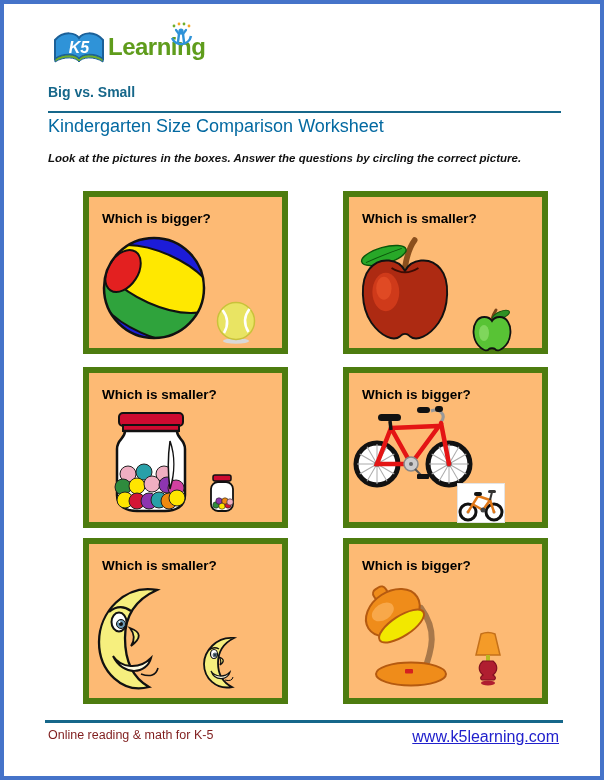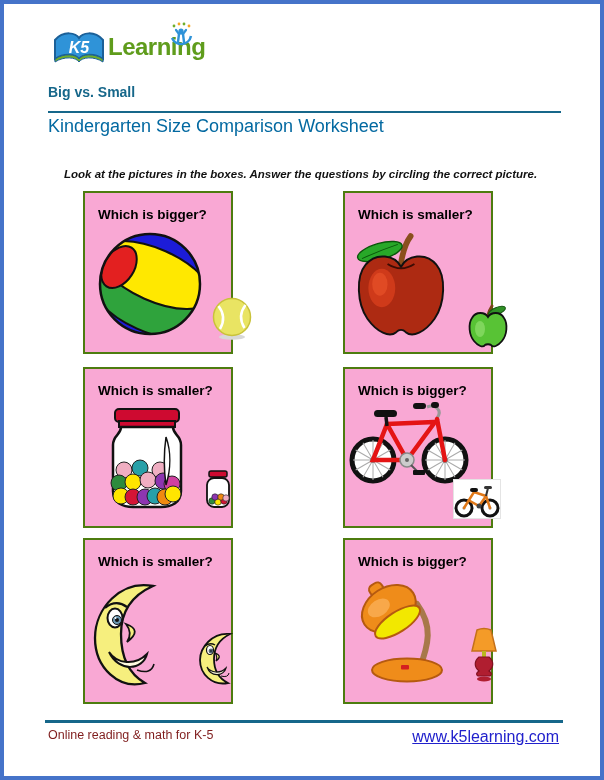--- a/index.html
+++ b/index.html
@@ -6,24 +6,24 @@
   body{width:604px;height:780px;position:relative;font-family:"Liberation Sans",sans-serif;}
   .page{position:absolute;inset:0;border:4px solid #4573c9;background:#fff;box-sizing:border-box;}
 
   
   .logo{position:absolute;left:48px;top:22px;height:42px;display:flex;align-items:center;}
   .logo-learning{font-weight:bold;font-size:24px;color:#5f9c1c;letter-spacing:-0.5px;line-height:36px;margin-left:2px;}
   .logo-fig{position:absolute;left:117px;top:-4px;}
   .page-title{position:absolute;left:44px;top:80px;margin:0;font-size:14px;font-weight:bold;color:#16678a;}
   .title-rule{position:absolute;left:44px;top:107px;width:513px;height:2px;background:#16678a;}
   .page-subtitle{position:absolute;left:44px;top:112px;margin:0;font-size:18px;font-weight:normal;color:#0369a1;}
-  .instructions{position:absolute;left:44px;top:146px;width:484px;margin:16px;font-size:11.5px;font-weight:bold;font-style:italic;color:#111;line-height:1.4;}
+  .instructions{position:absolute;left:44px;top:146px;width:484px;margin:0;font-size:11.5px;font-weight:bold;font-style:italic;color:#111;line-height:1.4;}
 
   
-  .qbox{position:absolute;width:150px;border:2px solid #4d7c0f;background:#f9a8d4;box-sizing:border-box;}
+  .qbox{position:absolute;width:205px;border:6px solid #4d7c0f;background:#fdba74;box-sizing:border-box;}
   .b1{left:79px;top:187px;height:163px;}
   .b2{left:339px;top:187px;height:163px;}
   .b3{left:79px;top:363px;height:161px;}
   .b4{left:339px;top:363px;height:161px;}
   .b5{left:79px;top:534px;height:166px;}
   .b6{left:339px;top:534px;height:166px;}
   .q{position:absolute;left:13px;top:14px;font-size:13.5px;font-weight:bold;color:#000;}
   .item{position:absolute;}
 
   

